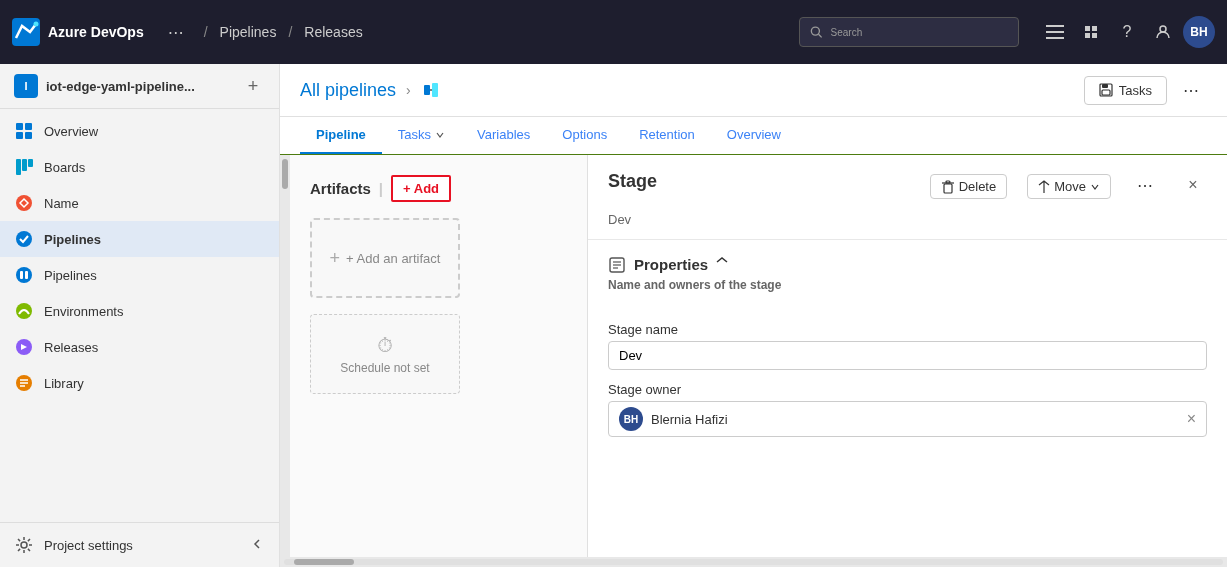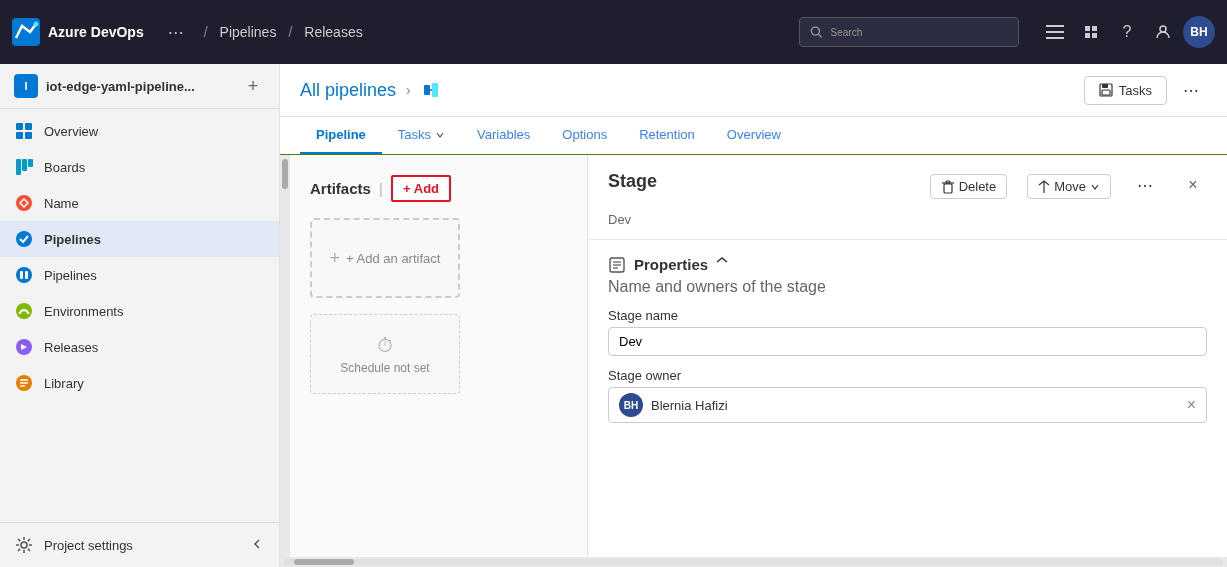--- a/index.html
+++ b/index.html
@@ -395,23 +395,24 @@
 
     .properties-section-header {
       display: flex;
       align-items: flex-start;
       gap: 8px;
       font-size: 15px;
       font-weight: 600;
       margin-bottom: 4px;
     }
     .properties-desc {
-      font-size: 16px;
+      font-size: 12px;
       color: #666;
-      margin-bottom: 12px;
+      margin-bottom: 30px;
+      font-weight: bold;
     }
     .form-label {
       font-size: 13px;
       color: #333;
       margin-bottom: 4px;
     }
     .form-input {
       width: 100%;
       padding: 6px 10px;
       border: 1px solid #ccc;

